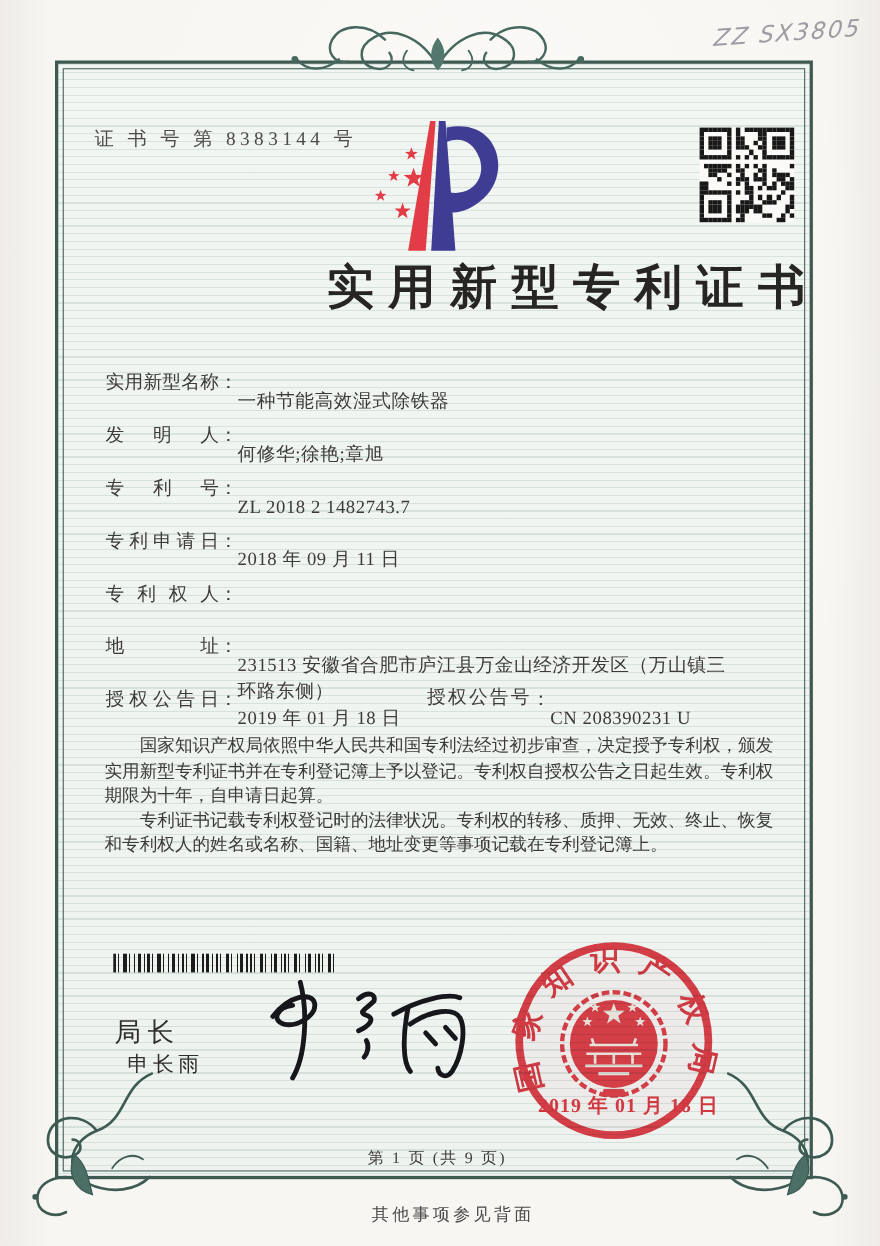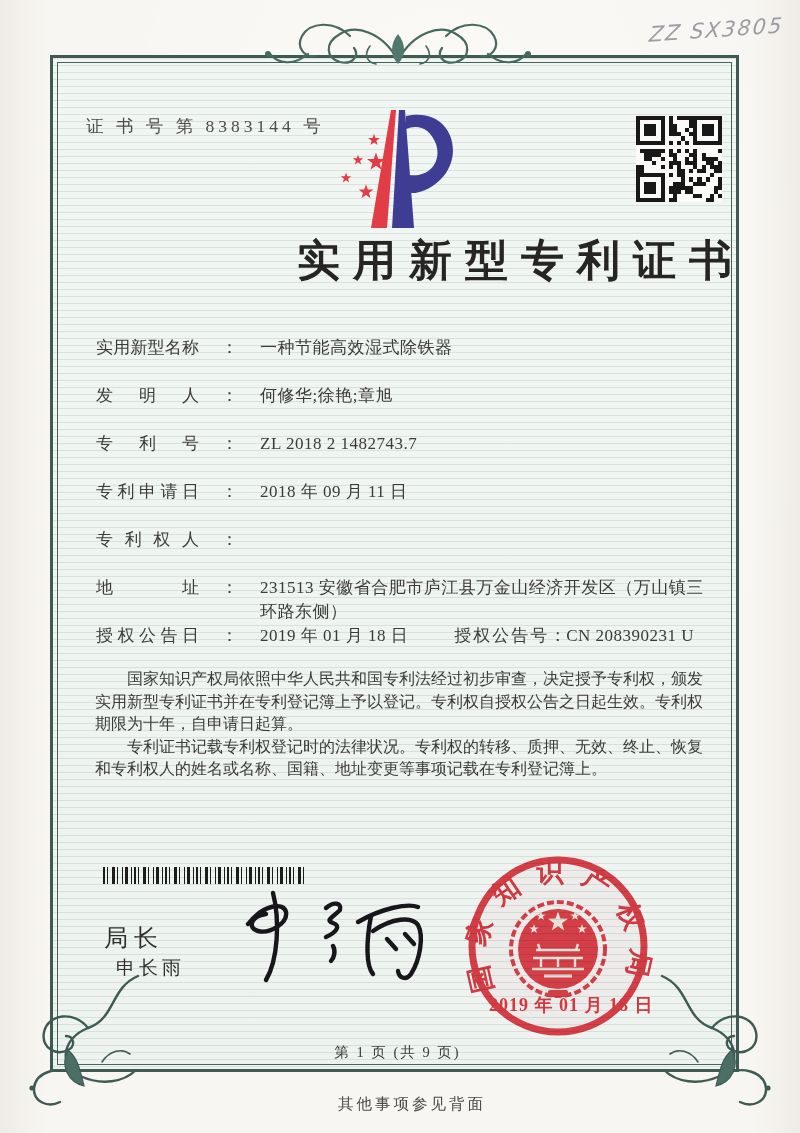--- a/index.html
+++ b/index.html
@@ -39,29 +39,29 @@
     display:grid;grid-template-columns:repeat(21,1fr);grid-template-rows:repeat(21,1fr);
     background:#fbfaf8;
   }
   .qr div.on{background:#181818;}
   .title{
     position:absolute;left:50px;top:232px;width:695px;text-align:right;z-index:4;
     font-size:43px;font-weight:600;letter-spacing:13px;color:#262523;
   }
   
   .fields{position:absolute;left:96px;top:336px;width:612px;z-index:4;font-size:17px;}
-  .frow{display:flex;align-items:flex-start;height:48px;line-height:24px;gap:22px;}
+  .frow{display:flex;align-items:flex-start;height:48px;line-height:24px;}
   .flabel{
     width:103px;flex:0 0 103px;
     text-align:justify;text-align-last:justify;text-justify:inter-character;
   }
   .fcolon{flex:0 0 14px;}
-  .fvalue{max-width:456px;letter-spacing:.5px;}
+  .fvalue{max-width:456px;letter-spacing:.5px;margin-top:17px;}
   .grant2{margin-left:24px;display:flex;}
-  .grant2 .glabel{letter-spacing:2px;}
+  .grant2 .glabel{letter-spacing:2px;font-family:Liberation Mono, monospace;}
   
   .bodytext{
     position:absolute;left:95px;top:668px;width:608px;z-index:4;
     font-size:16px;line-height:22.5px;text-align:justify;color:#3b3a38;
   }
   .bodytext p{margin:0;text-indent:2em;}
   
   .barcode{
     position:absolute;left:103px;top:867px;width:205px;height:17px;z-index:4;
     background:repeating-linear-gradient(90deg,

